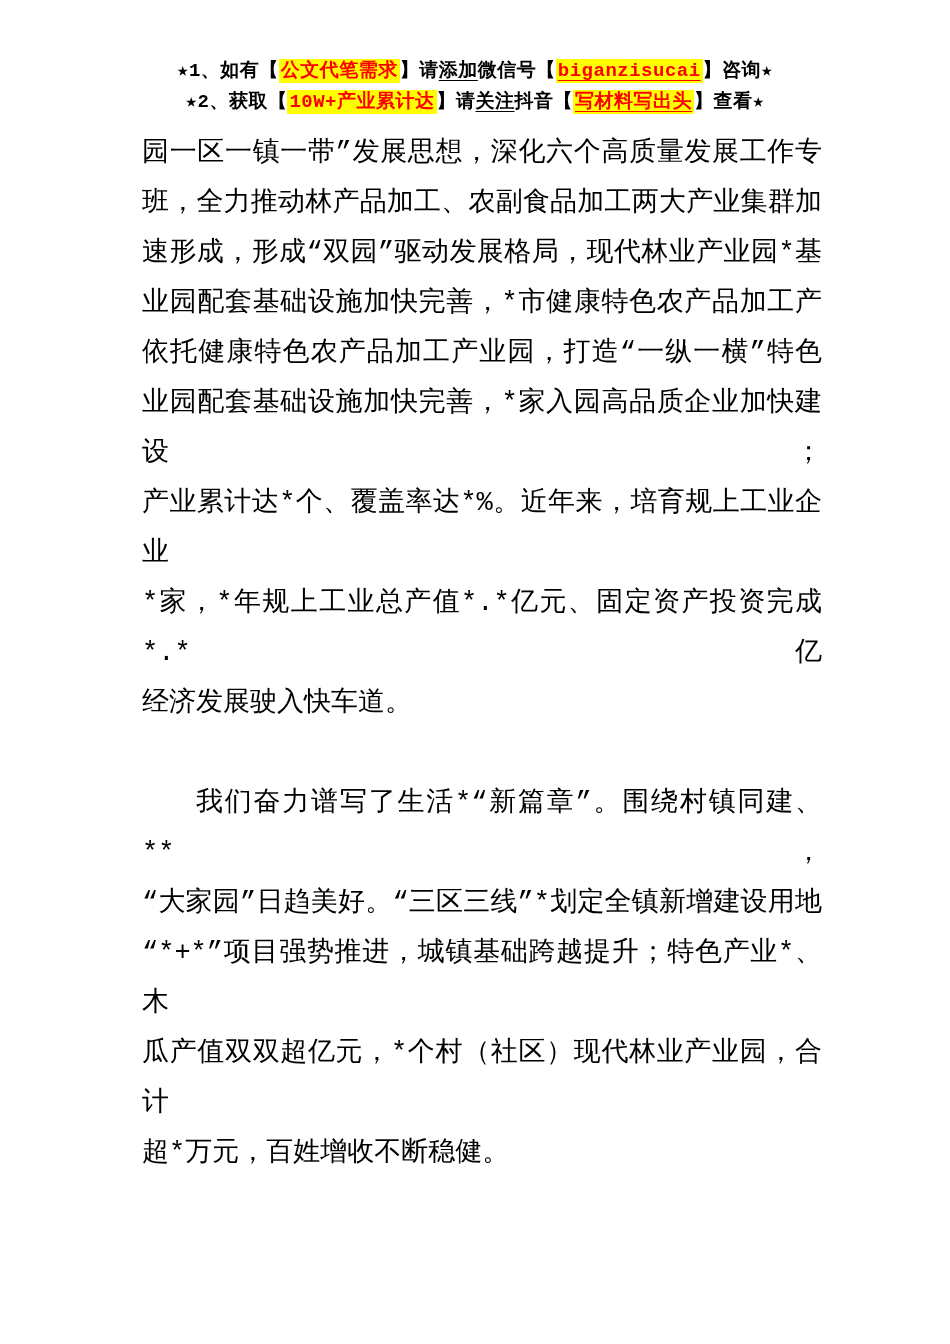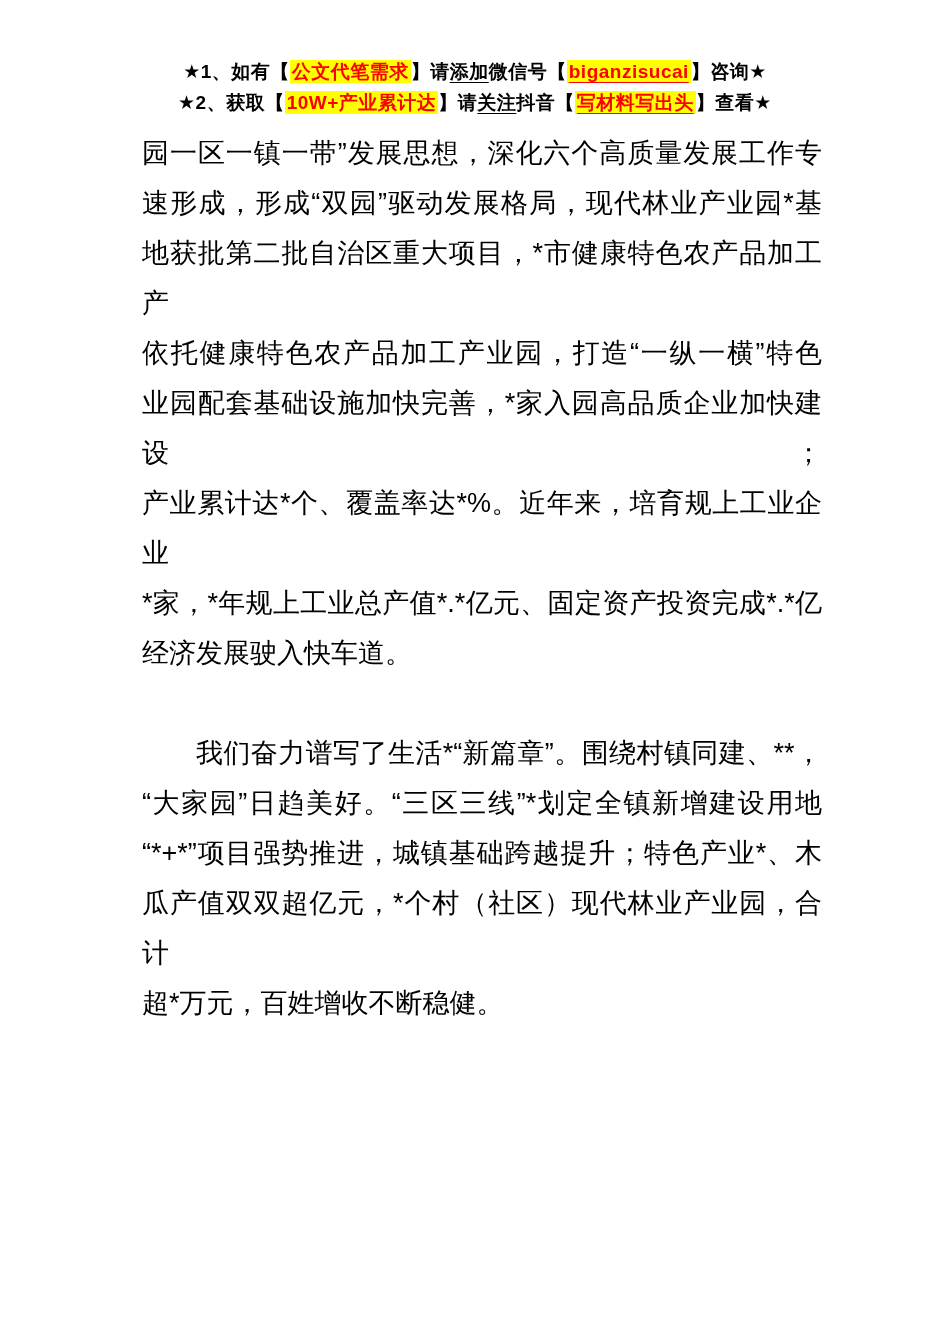--- a/index.html
+++ b/index.html
@@ -1,15 +1,15 @@
 <!DOCTYPE html>
 <html><head>
 <meta charset="utf-8">
 <style>
-  * { margin: 0; padding: 0; box-sizing: border-box; }
+  * { margin: 0; padding: 0; box-sizing: border-box; font-family: Liberation Mono, monospace; }
   html, body { background: #ffffff; }
   body {
     width: 950px;
     height: 1344px;
     font-family: "Liberation Sans", "DejaVu Sans", sans-serif;
     color: #000000;
     overflow: hidden;
   }
   .page {
     width: 950px;
@@ -73,22 +73,23 @@
 <div class="page">
 
   <div class="notice header-notice">
       <div class="notice-line"><span class="seg-plain">★1、如有【</span><span class="seg-hl">公文代笔需求</span><span class="seg-plain">】请</span><span class="seg-ul">添加</span><span class="seg-plain">微信号【</span><span class="seg-hlul">biganzisucai</span><span class="seg-plain">】咨询★</span></div>
       <div class="notice-line"><span class="seg-plain">★2、获取【</span><span class="seg-hl">10W+产业累计达</span><span class="seg-plain">】请</span><span class="seg-ul">关注</span><span class="seg-plain">抖音【</span><span class="seg-hlul">写材料写出头</span><span class="seg-plain">】查看★</span></div>
     </div>
 
   <div class="doc-body">
       <div class="paragraph">
         <div class="line">园一区一镇一带”发展思想，深化六个高质量发展工作专</div>
+        <div class="line">班，全力推动林产品加工、农副食品加工两大产业集群加</div>
         <div class="line">速形成，形成“双园”驱动发展格局，现代林业产业园*基</div>
-        <div class="line">地获批第二批自治区重大项目，*市健康特色农产品加工产</div>
+        <div class="line">业园配套基础设施加快完善，*市健康特色农产品加工产</div>
         <div class="line">依托健康特色农产品加工产业园，打造“一纵一横”特色</div>
         <div class="line">业园配套基础设施加快完善，*家入园高品质企业加快建设；</div>
         <div class="line">产业累计达*个、覆盖率达*%。近年来，培育规上工业企业</div>
         <div class="line">*家，*年规上工业总产值*.*亿元、固定资产投资完成*.*亿</div>
         <div class="line no-just">经济发展驶入快车道。</div>
       </div>
       <div class="paragraph indent">
         <div class="line">我们奋力谱写了生活*“新篇章”。围绕村镇同建、**，</div>
         <div class="line">“大家园”日趋美好。“三区三线”*划定全镇新增建设用地</div>
         <div class="line">“*+*”项目强势推进，城镇基础跨越提升；特色产业*、木</div>

